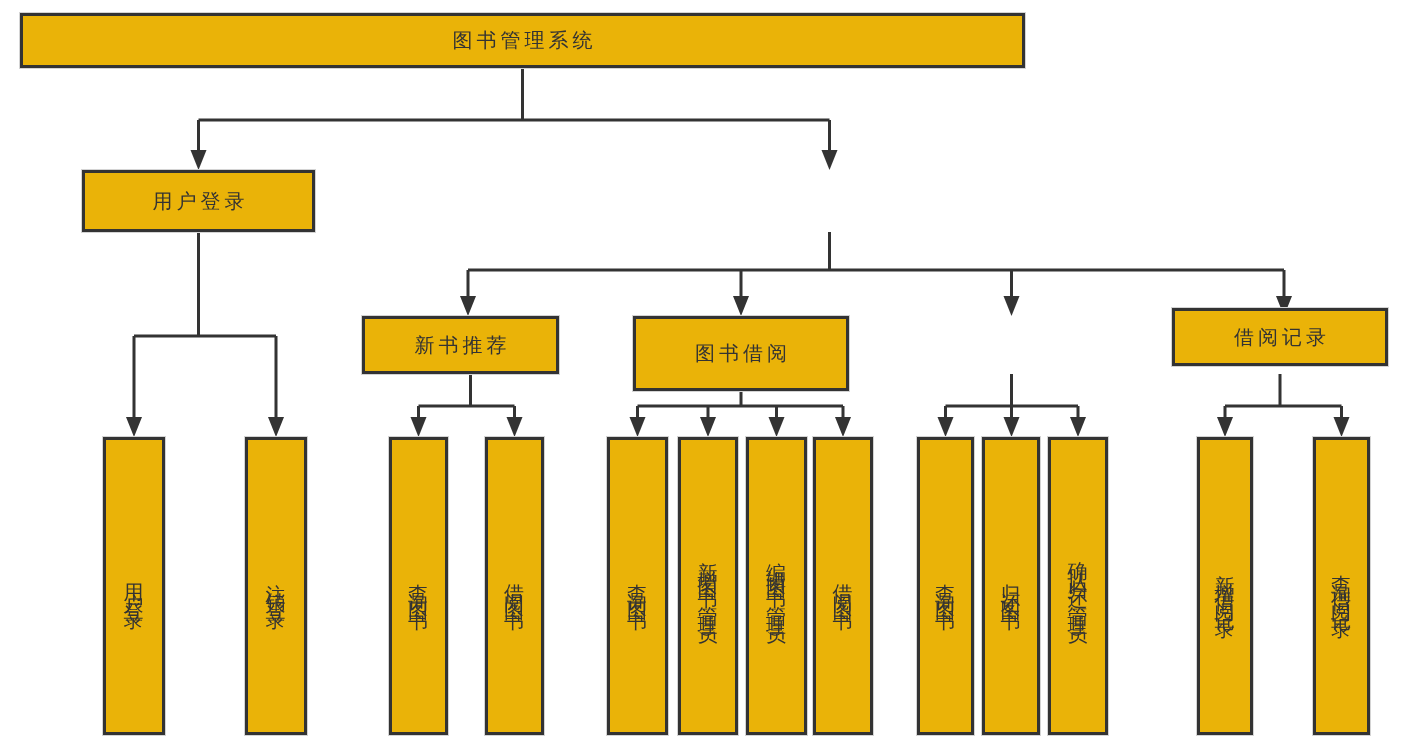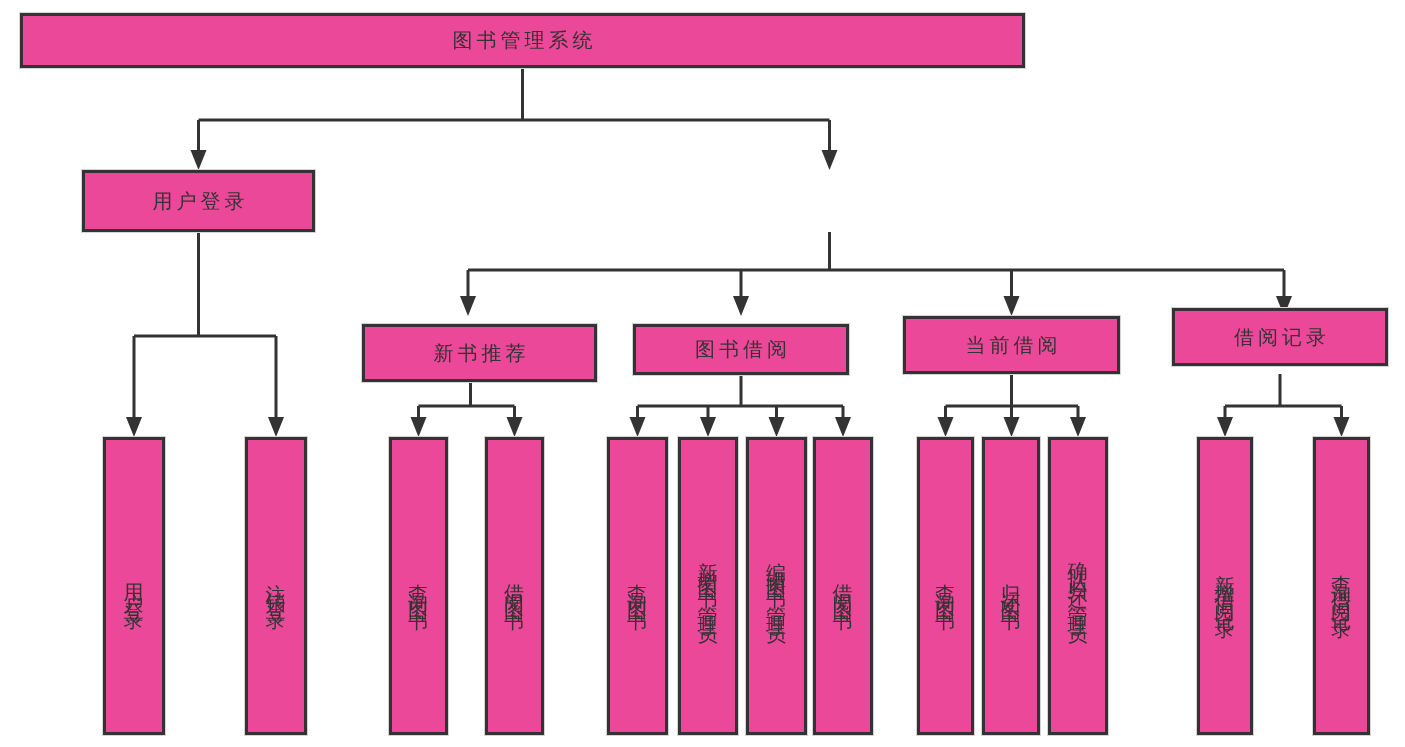--- a/index.html
+++ b/index.html
@@ -18,21 +18,21 @@
     font-family:"Liberation Sans","DejaVu Sans",sans-serif;
     color:var(--text);
   }
   #connectors{position:absolute;left:0;top:0;width:1405px;height:747px;z-index:1;}
   #connectors path{stroke:var(--line);stroke-width:3;fill:none;}
   #connectors polygon{fill:var(--line);stroke:none;}
   .box{
     position:absolute;
     box-sizing:border-box;
     border:3px solid var(--box-border);
-    background:#ec4899;
+    background:#eab308;
     box-shadow:0 0 0 1px #d4d4d4;
     display:flex;align-items:center;justify-content:center;
     z-index:2;
     color:var(--text);
   }
   .h{font-size:20px;letter-spacing:4px;text-indent:4px;white-space:nowrap;}
   .v{
     writing-mode:vertical-lr;
     text-orientation:mixed;
     font-size:20px;
@@ -88,23 +88,22 @@
 
     <path d="M1280 374 V406 M1225 406 H1341.5 M1225 406 V419 M1341.5 406 V419"></path>
     <polygon points="1217,417 1233,417 1225,437"></polygon>
     <polygon points="1333.5,417 1349.5,417 1341.5,437"></polygon>
   </svg>
 
   <div class="box h" style="left:20px;top:13px;width:1005px;height:55px">图书管理系统</div>
 
   <div class="box h" style="left:82px;top:170px;width:233px;height:62px">用户登录</div>
 
-  <div class="box h" style="left:362px;top:324px;width:235px;height:58px">新书推荐</div>
-  <div class="box h" style="left:633px;top:324px;width:216px;height:51px">图书借阅</div>
-  <div class="box h" style="left:903px;top:316px;width:217px;height:58px">当前借阅</div>
+  <div class="box h" style="left:362px;top:316px;width:197px;height:58px">新书推荐</div>
+  <div class="box h" style="left:633px;top:316px;width:216px;height:75px">图书借阅</div>
   <div class="box h" style="left:1172px;top:308px;width:216px;height:58px">借阅记录</div>
 
   <div class="box v leaf" style="left:103px;width:62px">用户登录</div>
   <div class="box v leaf" style="left:245px;width:62px">注销登录</div>
 
   <div class="box v leaf" style="left:389px;width:59px">查询图书</div>
   <div class="box v leaf" style="left:485px;width:59px">借阅图书</div>
 
   <div class="box v leaf" style="left:607px;width:61px">查询图书</div>
   <div class="box v leaf" style="left:678px;width:60px">新增图书（管理员）</div>

